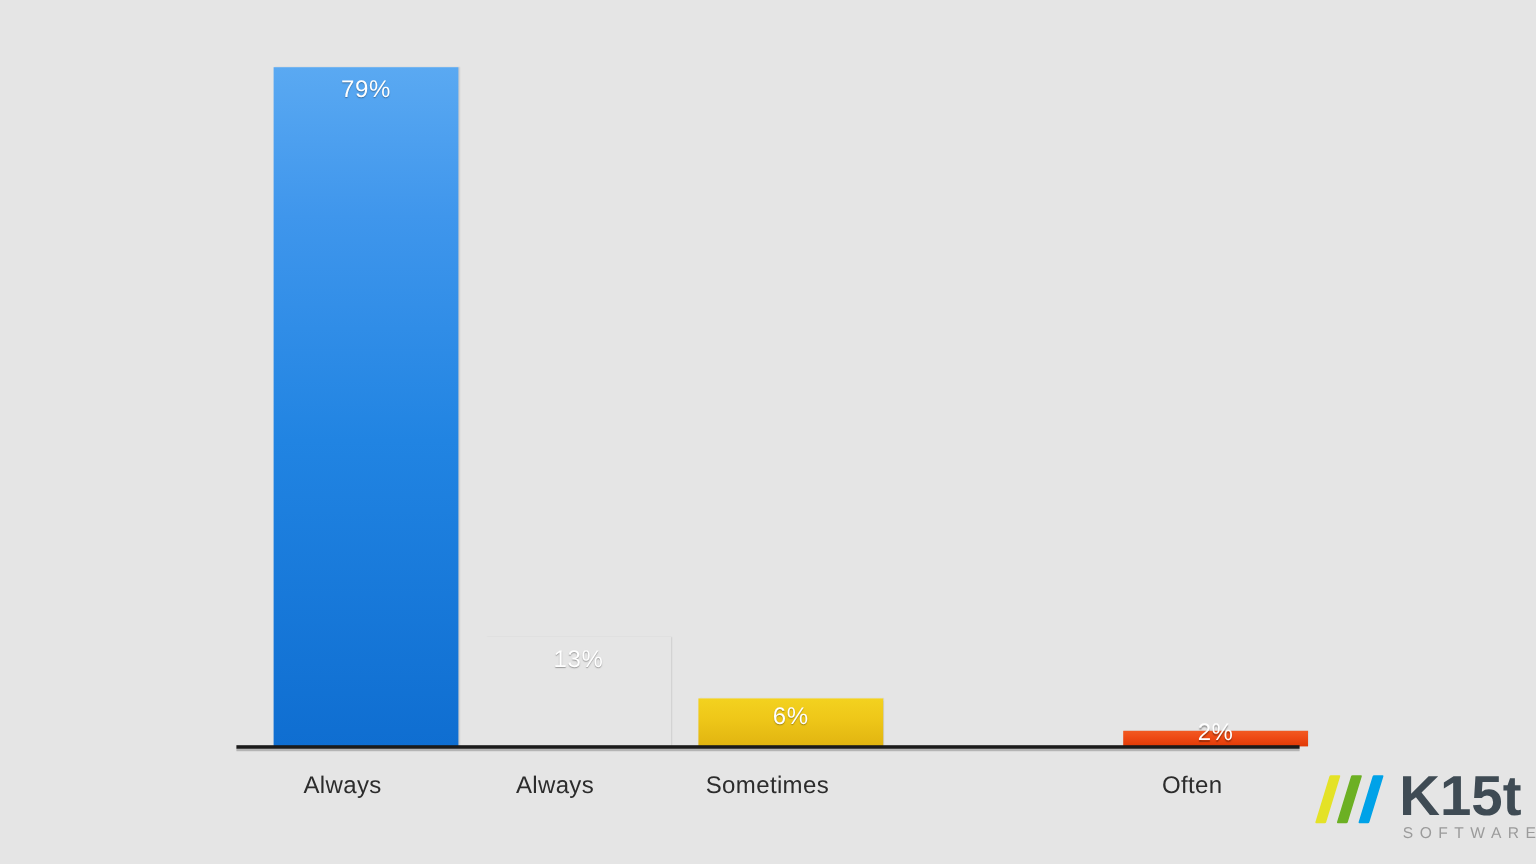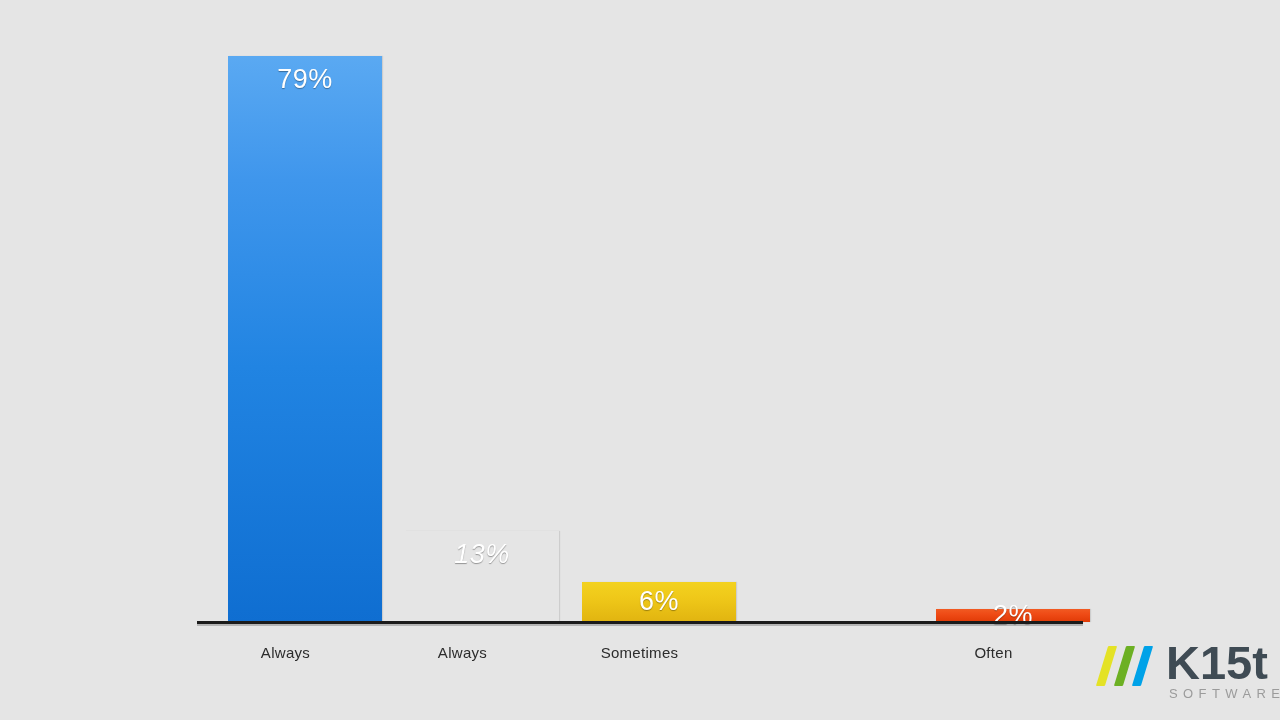--- a/index.html
+++ b/index.html
@@ -77,60 +77,59 @@
     bottom: 0;
     width: 154px;
     box-shadow: 1px 0 1px rgba(0,0,0,0.10);
   }
 
   .bar-always {
     background: linear-gradient(to bottom, #5aa9f2 0%, #3f96ec 22%, #2184e2 55%, #0f6ed1 100%);
   }
   .bar-often {
     background: linear-gradient(to bottom, #6bc council 0%, #5cbd40 0%, #45b138 35%, #21961f 100%);
-    font-style: italic;
   }
   .bar-sometimes {
     background: linear-gradient(to bottom, #f3d21f 0%, #efc819 40%, #e1b410 100%);
   }
   .bar-rarely {
     background: linear-gradient(to bottom, #e8e8e8 0%, #e2e2e2 100%);
   }
   .bar-never {
     background: linear-gradient(to bottom, #f15a22 0%, #ef4b16 40%, #e03a06 100%);
   }
 
   .bar-value {
     position: absolute;
     left: 0;
     right: 0;
     top: 8px;
     text-align: center;
-    font-size: 27px;
+    font-size: 20px;
     font-weight: 400;
     color: #ffffff;
     text-shadow: 0 1px 1px rgba(0,0,0,0.35);
     letter-spacing: 0.5px;
     font-family: "Liberation Sans", sans-serif;
   }
   .bar-value.faint {
     color: #f2f2f2;
     text-shadow: 0 1px 0 rgba(255,255,255,0.8), 0 0 1px rgba(150,150,150,0.55);
   }
   .bar-value.outside {
     top: -12px;
   }
 
   .cat-label {
     position: absolute;
     left: 0;
     width: 177px;
     top: 614px;
     text-align: center;
-    font-size: 15px;
+    font-size: 20px;
     color: #2c2c2c;
     font-family: "Liberation Sans", sans-serif;
     letter-spacing: 0.3px;
   }
 
   
   #logo {
     position: absolute;
     left: 1098px;
     top: 640px;

